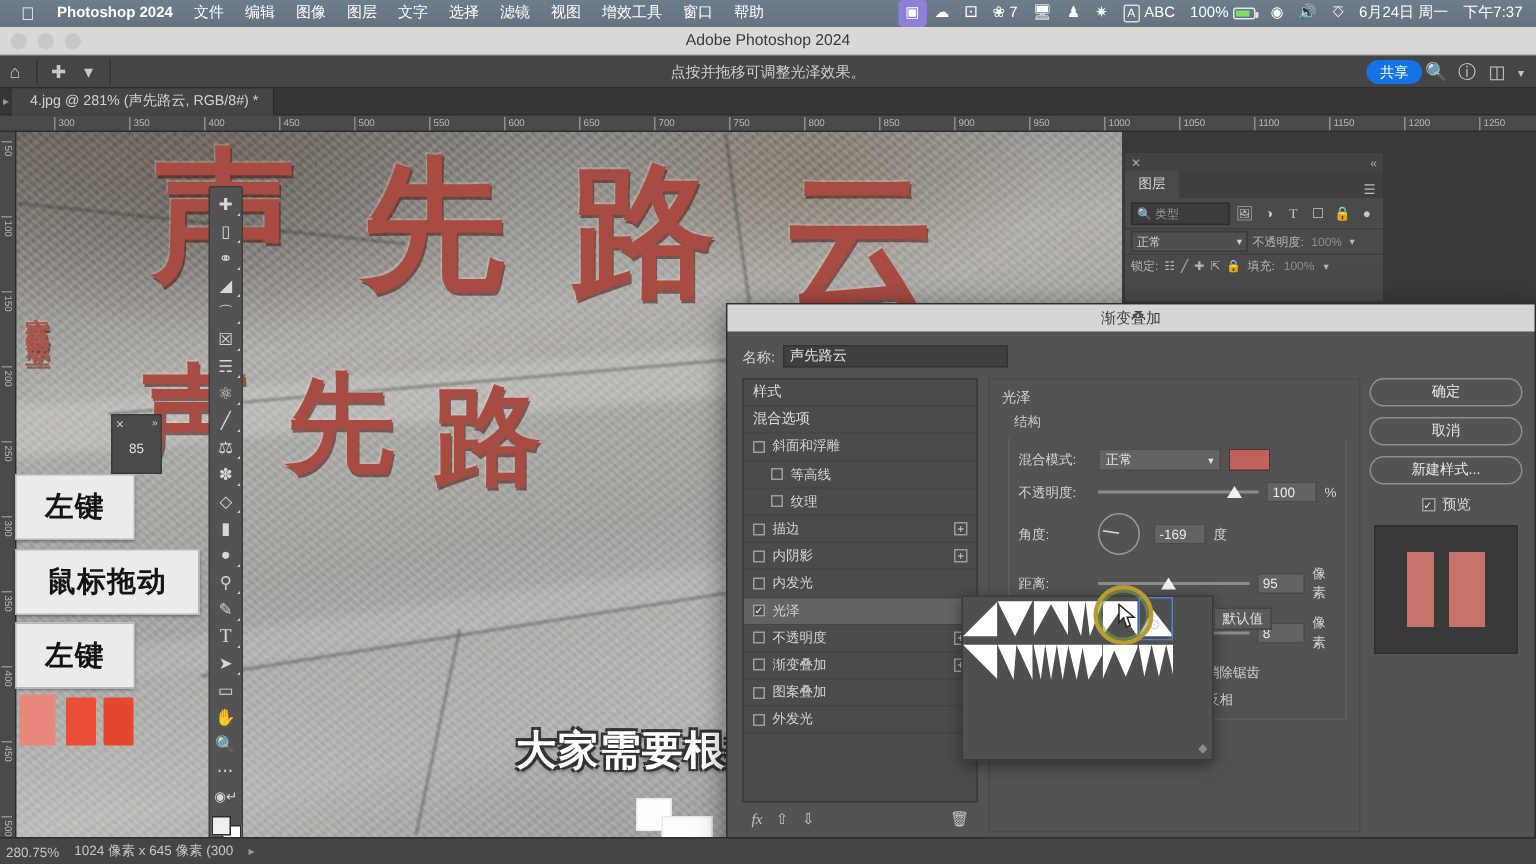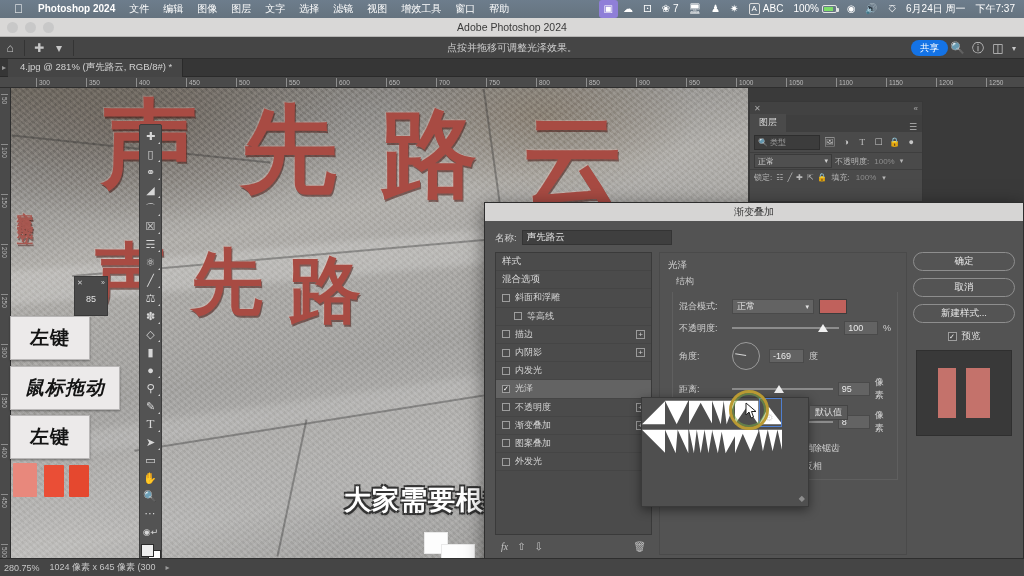--- a/index.html
+++ b/index.html
@@ -437,21 +437,21 @@
 
   <div id="minipanel">
     <div class="row1">
       <span>✕</span>
       <span>»</span>
     </div>
     <div class="val">85</div>
   </div>
 
   <div class="callout" style="left:10px;top:316px;width:80px;height:44px;">左键</div>
-  <div class="callout" style="left:10px;top:366px;width:110px;height:44px;font-style:italic;">鼠标拖动</div>
+  <div class="callout" style="left:10px;top:366px;width:123px;height:44px;">鼠标拖动</div>
   <div class="callout" style="left:10px;top:415px;width:80px;height:44px;">左键</div>
 
   <div id="layers">
     <div class="lp-top">
       <span>✕</span>
       <span>«</span>
     </div>
     <div class="lp-tabs">
       <span class="lp-tab">图层</span>
       <span class="lp-menu">☰</span>
@@ -508,20 +508,24 @@
           <div class="srow head">
             <span>混合选项</span>
           </div>
           <div class="srow">
             <span class="chk"></span>
             <span>斜面和浮雕</span>
           </div>
           <div class="srow indent">
             <span class="chk"></span>
             <span>等高线</span>
+          </div>
+          <div class="srow indent">
+            <span class="chk"></span>
+            <span>纹理</span>
           </div>
           <div class="srow">
             <span class="chk"></span>
             <span>描边</span>
             <span class="plus">+</span>
           </div>
           <div class="srow">
             <span class="chk"></span>
             <span>内阴影</span>
             <span class="plus">+</span>

